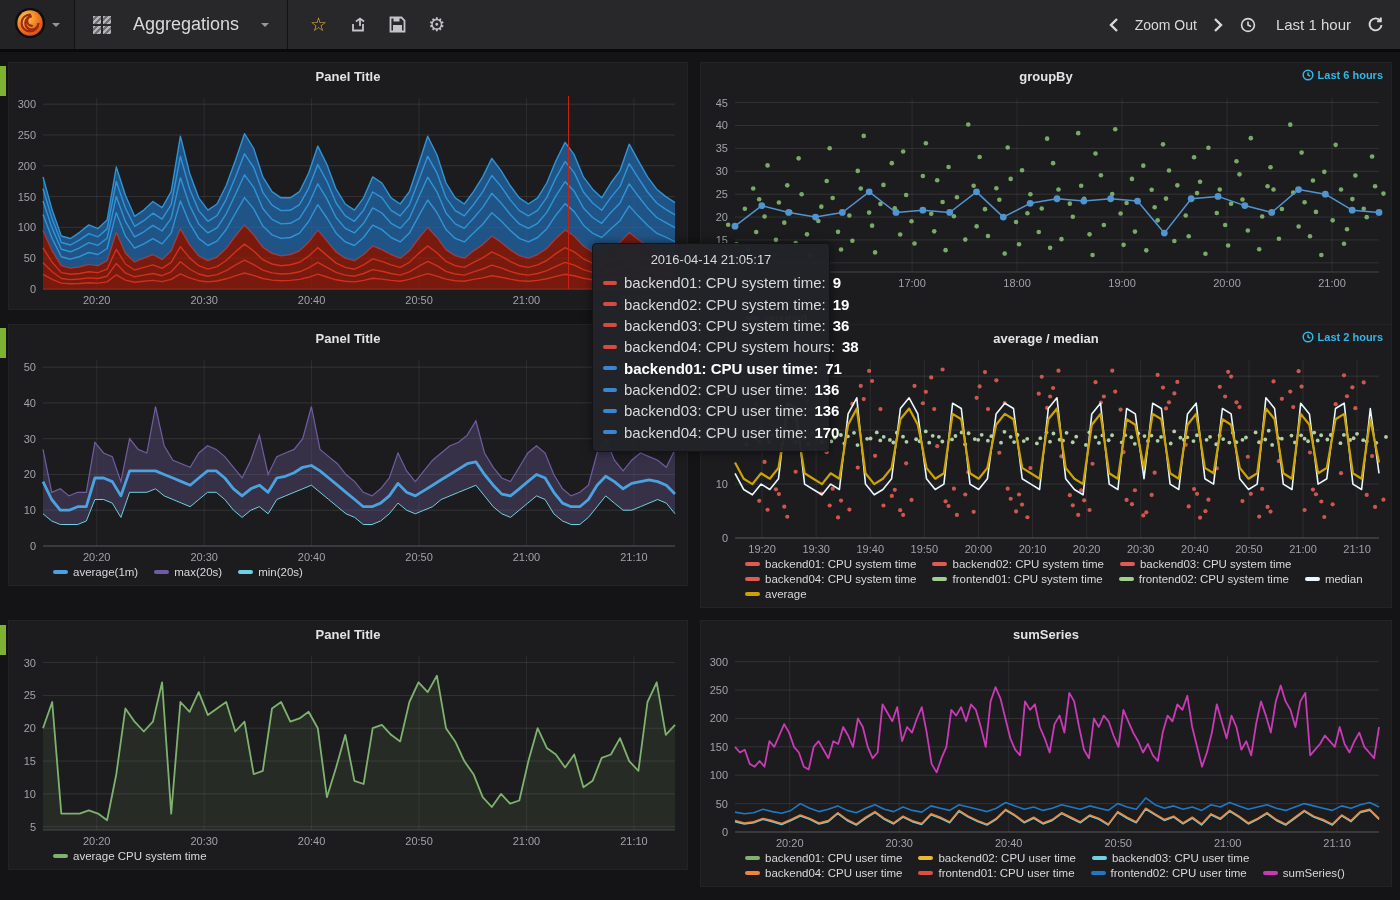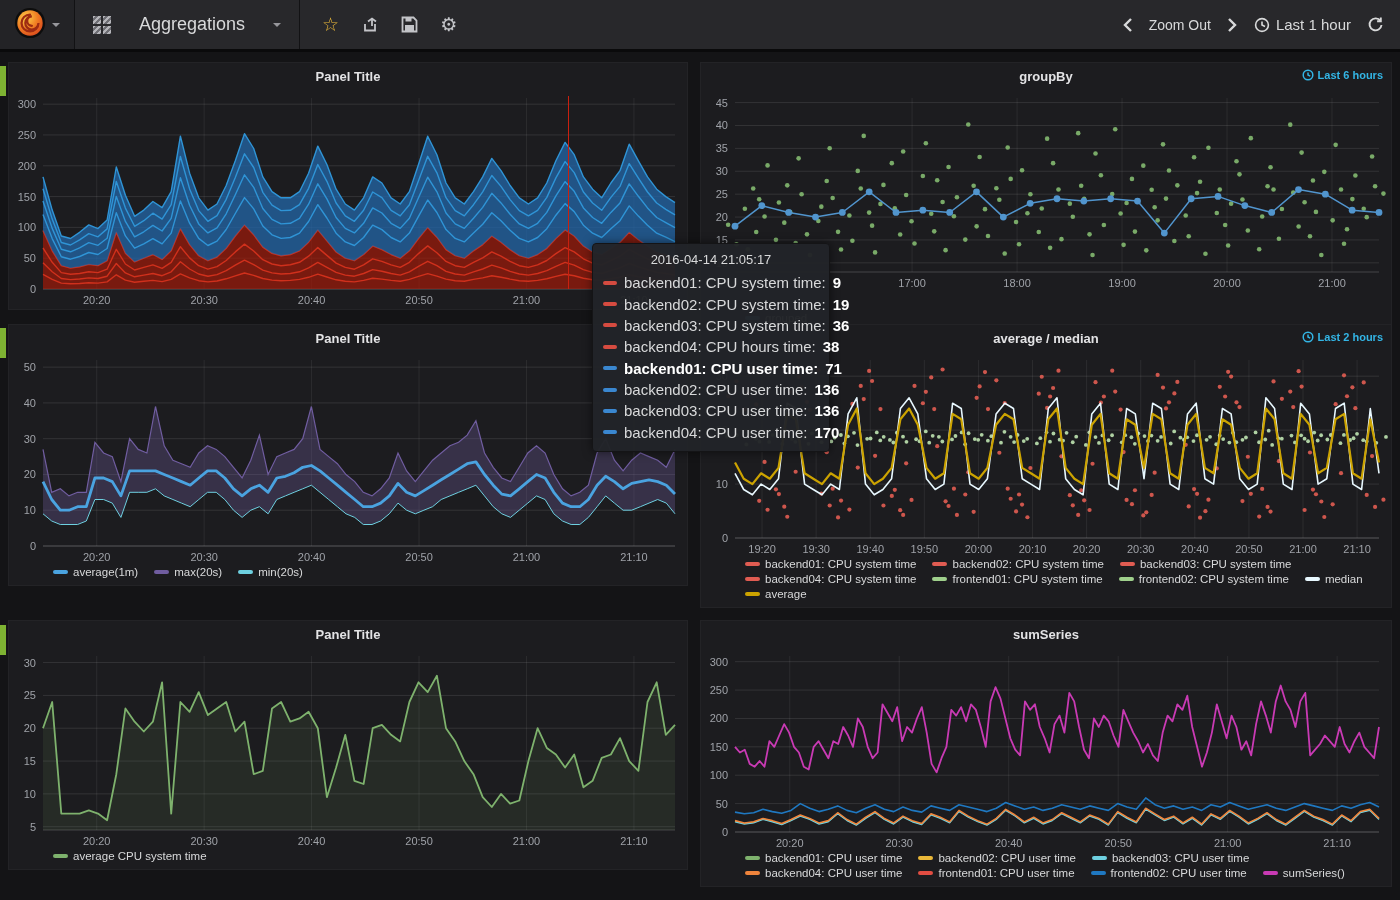--- a/index.html
+++ b/index.html
@@ -2,30 +2,30 @@
 <html><head>
 <meta charset="utf-8">
 <style>
   html,body{margin:0;padding:0;background:#0e0e0f;}
   *{box-sizing:border-box;font-family:"Liberation Sans",sans-serif;}
   .app{position:relative;width:1400px;height:900px;background:#141416;overflow:hidden;}
 
   
   .navbar{position:absolute;left:0;top:0;width:1400px;height:52px;background:#28282b;border-bottom:3px solid #0a0a0b;display:flex;align-items:center;}
   .logo-block{height:100%;display:flex;align-items:center;gap:6px;padding:0 14px;background:#232326;border-right:1px solid #121214;cursor:pointer;}
-  .dash-block{height:100%;display:flex;align-items:center;gap:28px;padding:0 18px;border-right:1px solid #121214;cursor:pointer;text-align:center;}
+  .dash-block{height:100%;display:flex;align-items:center;gap:22px;padding:0 18px;border-right:1px solid #121214;cursor:pointer;text-align:center;}
   .dash-title{font-size:18px;color:#d8d9da;}
   .caret{width:0;height:0;border:4px solid transparent;border-top-color:#97979c;margin-top:5px;}
   .nav-actions{display:flex;align-items:center;gap:22px;padding:0 22px;}
   .icon-btn{background:none;border:none;padding:0;cursor:pointer;color:#c3c4c8;display:flex;align-items:center;}
   .star-glyph{font-size:19px;color:#eab839;line-height:1;}
   .gear-glyph{font-size:19px;color:#c3c4c8;line-height:1;}
   .nav-right{margin-left:auto;display:flex;align-items:center;gap:16px;padding-right:16px;color:#d8d9da;font-size:14px;}
   .nav-right .lbl{cursor:pointer;}
-  .timepicker{display:flex;align-items:center;gap:6px;font-size:15px;cursor:pointer;}
+  .timepicker{display:flex;align-items:center;gap:20px;font-size:15px;cursor:pointer;}
 
   
   .row-strip{position:absolute;left:0;width:6px;height:30px;background:#7eb332;}
 
   
   .panel{position:absolute;background:#1c1c1f;display:flex;flex-direction:column;border:1px solid #232326;}
   .panel-header{position:relative;height:27px;flex:none;display:flex;align-items:center;justify-content:center;}
   .panel-title{font-size:13px;font-weight:bold;color:#e3e3e5;cursor:pointer;}
   .badge{position:absolute;right:8px;top:6px;display:flex;align-items:flex-start;gap:4px;color:#33b5e5;font-size:11px;font-weight:bold;}
   .chart{position:relative;flex:1;min-height:0;cursor:crosshair;}
@@ -945,21 +945,21 @@
           <span class="tt-label">backend02: CPU system time:</span>
           <span class="tt-value">19</span>
         </div>
         <div class="tt-row">
           <i class="tt-dash" style="background: rgb(214, 75, 64);"></i>
           <span class="tt-label">backend03: CPU system time:</span>
           <span class="tt-value">36</span>
         </div>
         <div class="tt-row">
           <i class="tt-dash" style="background: rgb(214, 75, 64);"></i>
-          <span class="tt-label">backend04: CPU hours time:</span>
+          <span class="tt-label">backend04: CPU system hours:</span>
           <span class="tt-value">38</span>
         </div>
         <div class="tt-row bold">
           <i class="tt-dash" style="background: rgb(58, 135, 208);"></i>
           <span class="tt-label">backend01: CPU user time:</span>
           <span class="tt-value">71</span>
         </div>
         <div class="tt-row">
           <i class="tt-dash" style="background: rgb(58, 135, 208);"></i>
           <span class="tt-label">backend02: CPU user time:</span>

